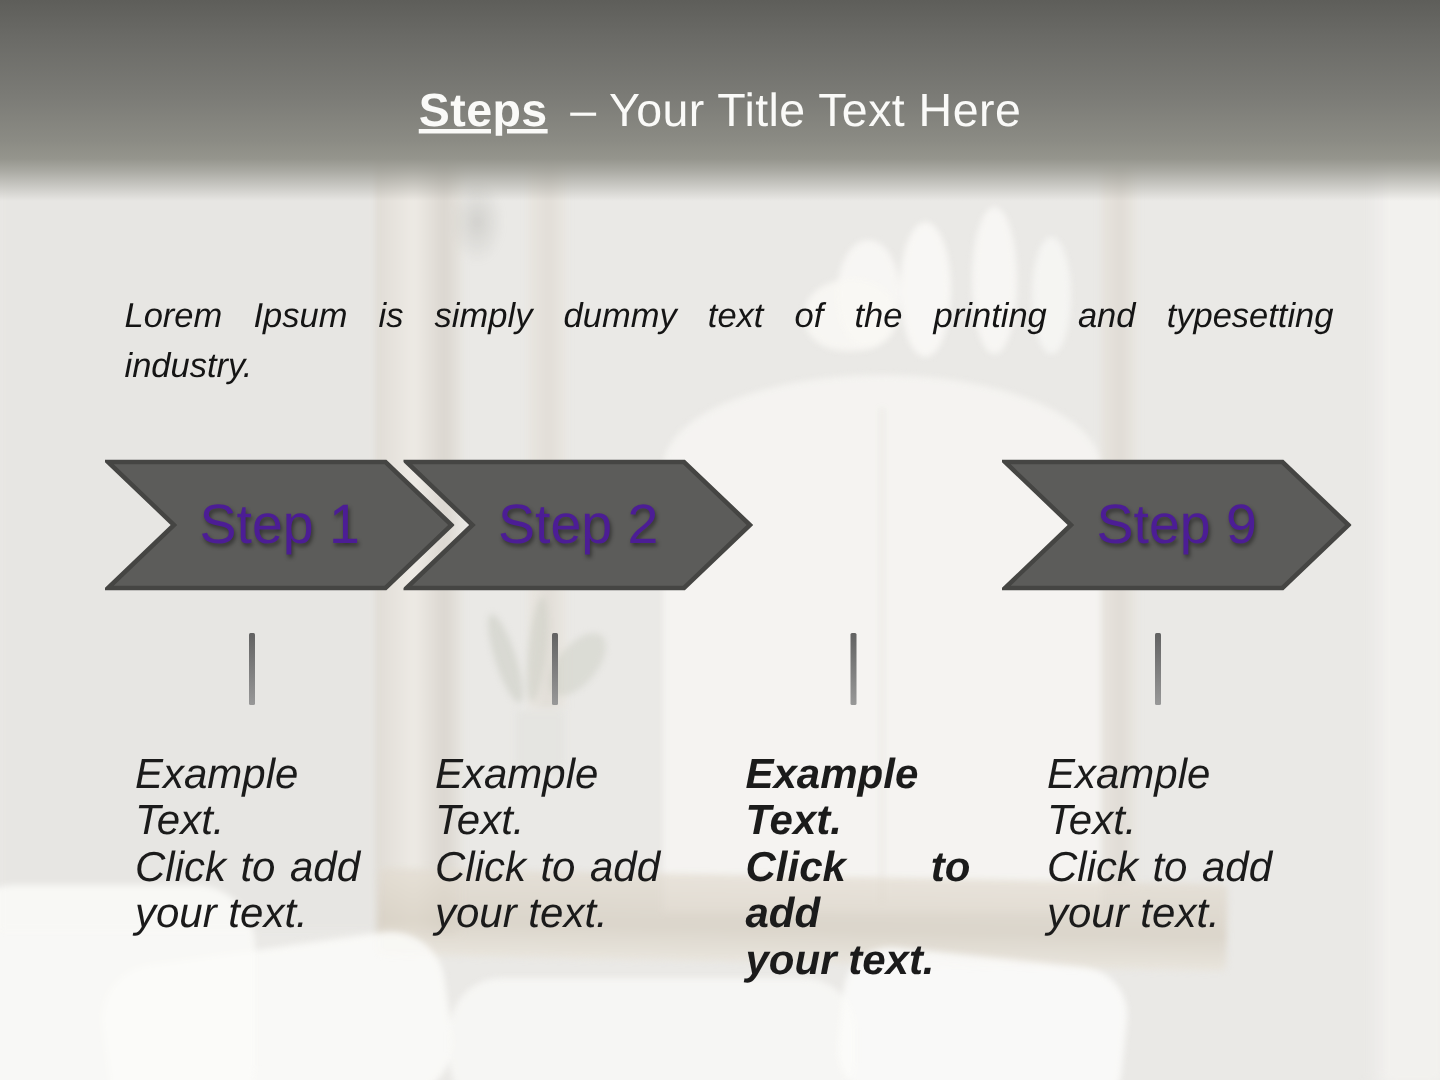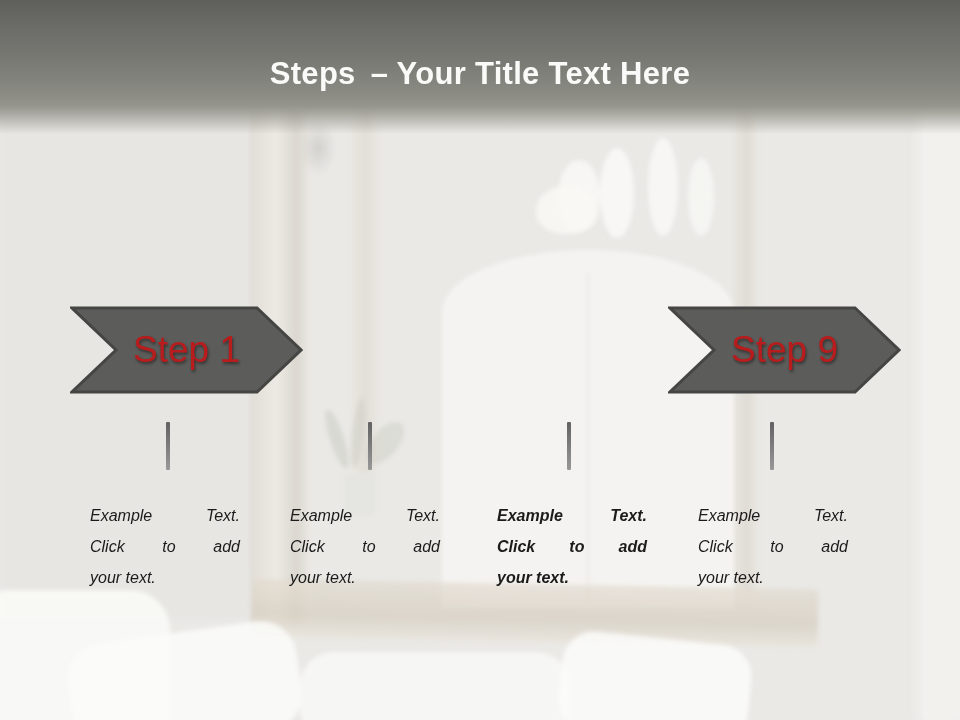--- a/index.html
+++ b/index.html
@@ -47,50 +47,50 @@
   .header {
     position:absolute; left:0; top:0; width:960px; height:134px; z-index:3;
     background:linear-gradient(180deg,
       #5e5e5a 0%, #6a6a66 18%, #7b7b76 48%, #8b8b84 70%,
       #95958d 79%, rgba(149,149,141,.75) 85%, rgba(151,151,143,0) 100%);
   }
   .title {
     position:absolute; left:0; top:56px; width:100%; text-align:center;
     font-size:31px; color:#fafaf8; letter-spacing:.3px;
   }
-  .title .bold { font-weight:bold; }
-  .title .rest { font-weight:bold; margin-left:15px;text-align:right; }
+  .title .bold { font-weight:bold;text-decoration:underline; }
+  .title .rest { font-weight:normal; margin-left:15px;text-align:right; }
 
   
   .intro {
     position:absolute; left:83px; top:194px; width:806px; z-index:2;
     font-style:italic; font-size:23px; line-height:33px; color:#151515;
   }
   .justify-all { text-align:justify; text-align-last:justify; }
 
   
   .chev { position:absolute; top:306px; width:233px; height:88px; z-index:2; }
   .chev svg { display:block; width:233px; height:88px; }
   .chev-dark  polygon { fill:#5c5c5a; stroke:#454543; stroke-width:3; }
   .chev-light polygon { fill:#b5b5b0; stroke:#50504e; stroke-width:3; }
   .chev-label {
     position:absolute; inset:0; display:flex; align-items:center; justify-content:center;
-    font-size:37px; color:#b91c1c; text-shadow:1px 2px 3px rgba(0,0,0,.45);
+    font-size:37px; color:#4c1d95; text-shadow:1px 2px 3px rgba(0,0,0,.45);
   }
   .c1 { left:70px; } .c2 { left:269px; } .c3 { left:468px; } .c4 { left:668px; }
 
   
   .tick { position:absolute; top:422px; width:4px; height:48px; z-index:2; border-radius:1px;
           background:linear-gradient(180deg,#626262,#989898); }
   .t1 { left:166px; } .t2 { left:368px; } .t3 { left:567px; } .t4 { left:770px; }
 
   
   .desc {
     position:absolute; top:500px; width:150px; z-index:2;
-    font-style:italic; font-size:16px; line-height:31px; color:#1b1b1b;
+    font-style:italic; font-size:28px; line-height:31px; color:#1b1b1b;
   }
   .desc.bold { font-weight:bold; }
   .d1 { left:90px; } .d2 { left:290px; } .d3 { left:497px; } .d4 { left:698px; }
 </style>
 </head>
 <body>
 
 <div class="slide">
 
   <div class="photo" aria-hidden="true">
@@ -118,26 +118,36 @@
     <div class="pillow3"></div>
     <div class="chandelier-mark"></div>
   </div>
 
   <div class="header">
     <h1 class="title" style="margin:0;">
       <span class="bold">Steps</span><span class="rest">– Your Title Text Here</span>
     </h1>
   </div>
 
+  <div class="intro">
+    <div class="justify-all">Lorem Ipsum is simply dummy text of the printing and typesetting</div>
+    <div>industry.</div>
+  </div>
 
   <div class="chev c1">
     <svg viewBox="0 0 233 88" class="chev-dark">
         <polygon points="2,2 187,2 231,44 187,86 2,86 46,44"></polygon>
       </svg>
     <div class="chev-label">Step 1</div>
+  </div>
+  <div class="chev c2">
+    <svg class="chev-dark" viewBox="0 0 233 88">
+        <polygon points="2,2 187,2 231,44 187,86 2,86 46,44"></polygon>
+      </svg>
+    <div class="chev-label">Step 2</div>
   </div>
   <div class="chev c4">
     <svg class="chev-dark" viewBox="0 0 233 88">
         <polygon points="2,2 187,2 231,44 187,86 2,86 46,44"></polygon>
       </svg>
     <div class="chev-label">Step 9</div>
   </div>
 
   <div class="tick t1"></div>
   <div class="tick t2"></div>

